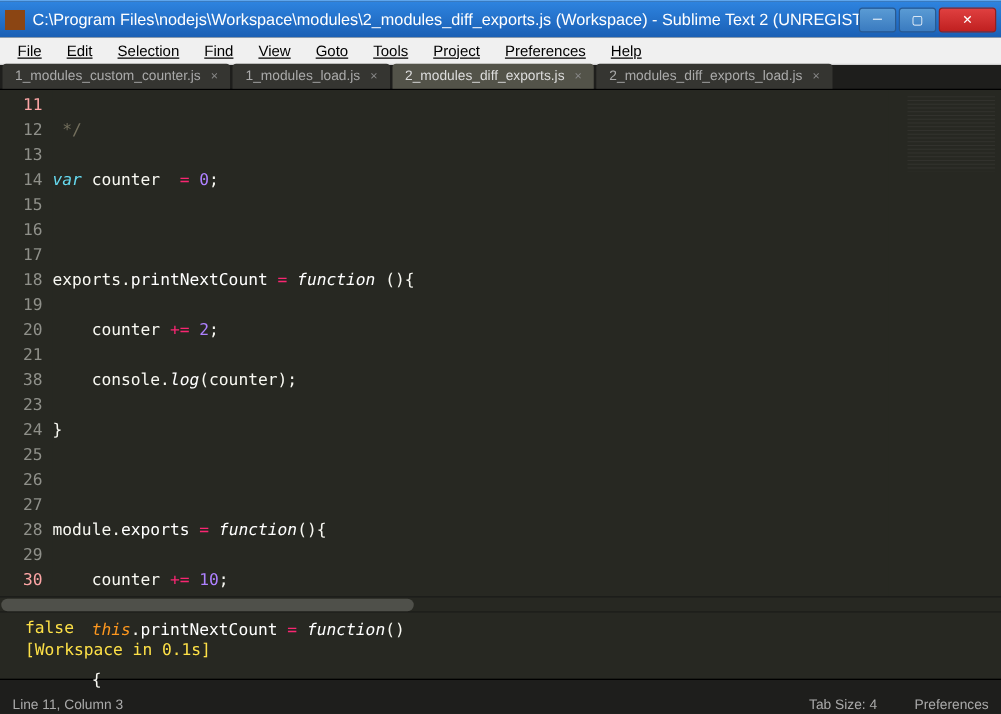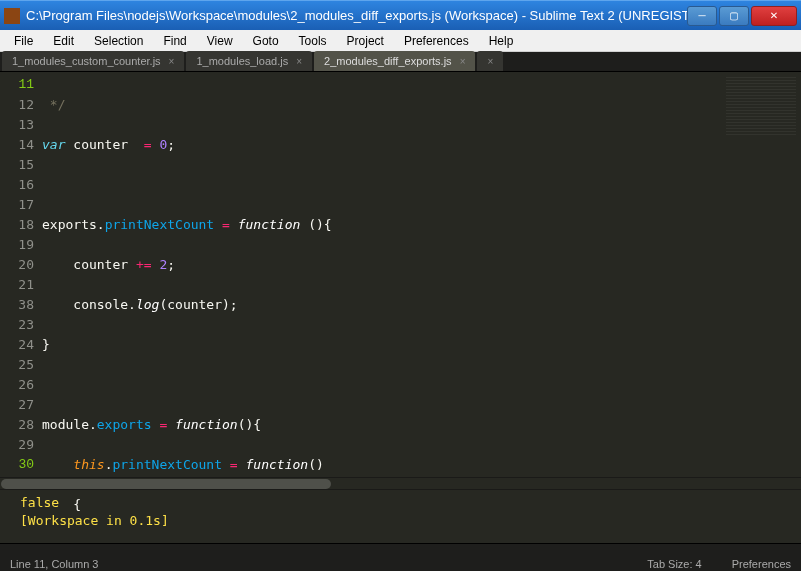--- a/index.html
+++ b/index.html
@@ -46,20 +46,21 @@
     .win-btn.close { background: linear-gradient(to bottom, #e04040, #c02020); border-color: #902020; width: 46px; }
     .menubar {
       background: #f0f0f0;
       height: 22px;
       display: flex;
       align-items: center;
       padding: 0 4px;
       font-size: 12px;
       color: #000;
       border-bottom: 1px solid #d0d0d0;
+      text-decoration: underline;
     }
     .menu-item { padding: 2px 10px; cursor: pointer; }
     .tabbar {
       background: #1e1e1c;
       height: 20px;
       display: flex;
       align-items: flex-end;
       padding: 0 2px;
       border-bottom: 1px solid #000;
     }
@@ -89,36 +90,36 @@
       background: #272822;
       color: #8f908a;
       font-family: Consolas, monospace;
       font-size: 13px;
       text-align: right;
       padding: 3px 8px 3px 0;
       line-height: 20px;
       user-select: none;
     }
     .gutter .ln { height: 20px; }
-    .gutter .ln.dim { color: #84cc16; font-family: Liberation Mono, monospace; }
+    .gutter .ln.dim { color: #fca5a5; }
     .code {
       flex: 1;
       font-family: Consolas, monospace;
       font-size: 13px;
       color: #f8f8f2;
       padding: 3px 0;
       line-height: 20px;
       white-space: pre;
       position: relative;
     }
     .code .line { height: 20px; }
     .kw { color: #66d9ef; font-style: italic; }
     .fn { color: #ffffff; font-style: italic; }
     .num { color: #ae81ff; }
-    .name { color: #0ea5e9; }
+    .name { color: #ffffff; }
     .cm { color: #75715e; }
     .op { color: #f92672; }
     .this { color: #fd971f; font-style: italic; }
     .minimap {
       width: 90px;
       background: #272822;
       position: relative;
     }
     .minimap-content {
       position: absolute;
@@ -201,20 +202,21 @@
   </div>
   <div class="tab">
     <span>1_modules_load.js</span>
     <span class="tab-close">×</span>
   </div>
   <div class="tab active">
     <span>2_modules_diff_exports.js</span>
     <span class="tab-close">×</span>
   </div>
   <div class="tab">
+    <span>2_modules_diff_exports_load.js</span>
     <span class="tab-close">×</span>
   </div>
 </div>
 
 <div class="editor-container">
   <div class="gutter">
     <div class="ln dim">11</div>
       <div class="ln">12</div>
       <div class="ln">13</div>
       <div class="ln">14</div>
@@ -238,20 +240,21 @@
   <div class="code">
 <div class="line"><span class="cm"> */</span></div>
 <div class="line"><span class="kw">var</span><span> counter  </span><span class="op">= </span><span class="num">0</span><span>;</span></div>
 <div class="line"></div>
 <div class="line"><span>exports</span><span>.</span><span class="name">printNextCount</span><span class="op"> = </span><span class="fn">function</span><span> (){</span></div>
 <div class="line"><span>    counter </span><span class="op">+=</span><span> </span><span class="num">2</span><span>;</span></div>
 <div class="line"><span>    console</span><span>.</span><span class="fn">log</span><span>(counter);</span></div>
 <div class="line"><span>}</span></div>
 <div class="line"></div>
 <div class="line"><span>module</span><span>.</span><span class="name">exports</span><span class="op"> = </span><span class="fn">function</span><span>(){</span></div>
+<div class="line"><span>    counter </span><span class="op">+=</span><span> </span><span class="num">10</span><span>;</span></div>
 <div class="line"><span>    </span><span class="this">this</span><span>.</span><span class="name">printNextCount</span><span class="op"> = </span><span class="fn">function</span><span>()</span></div>
 <div class="line"><span>    {</span></div>
 
 
 
 
 
 
 
 

